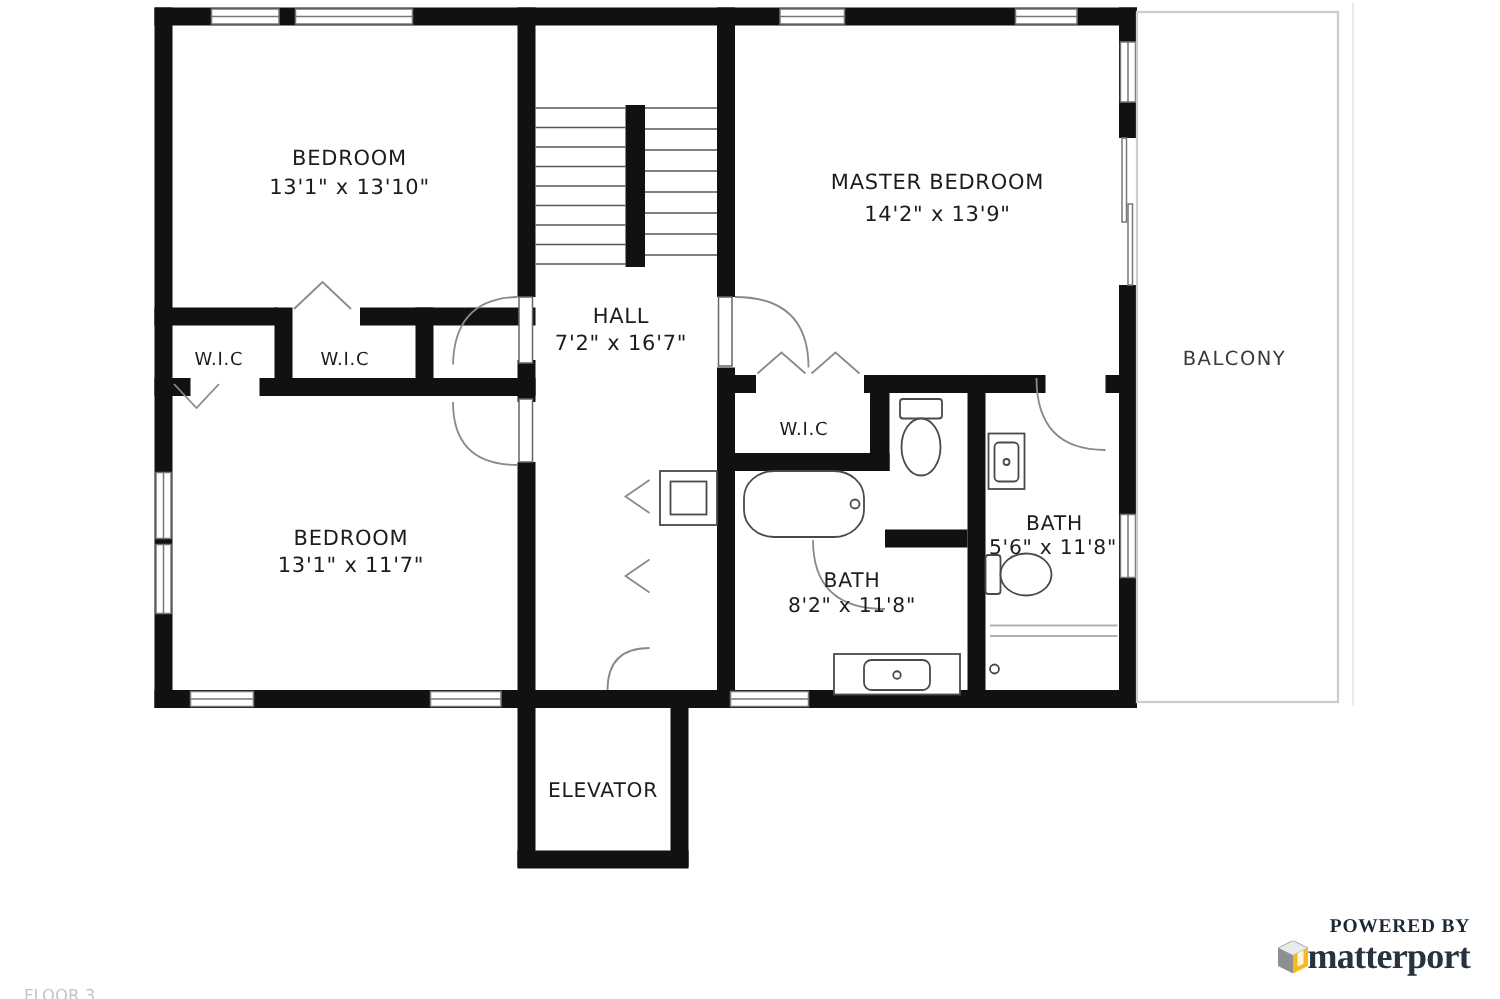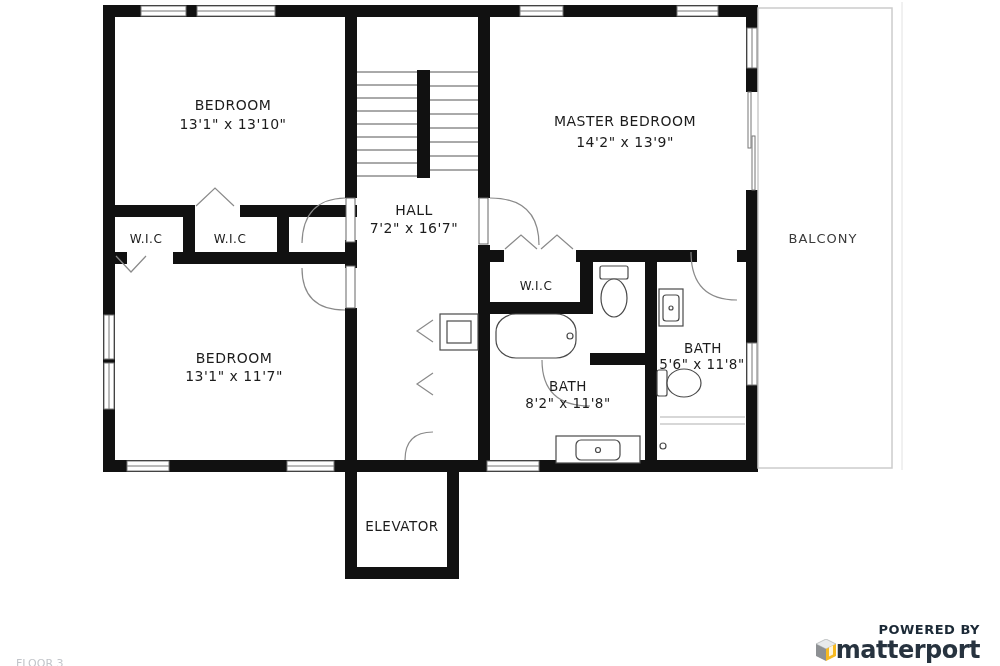--- a/index.html
+++ b/index.html
@@ -7,21 +7,21 @@
           font-family:"DejaVu Sans",sans-serif;}
   svg text{font-family:"DejaVu Sans",sans-serif;fill:#1c1c1c;}
   .room-name{font-size:14px;letter-spacing:.5px;}
   .room-dims{font-size:14px;letter-spacing:.5px;}
   .small-label{font-size:12px;letter-spacing:.5px;}
   .mid-label{font-size:13.5px;letter-spacing:.5px;}
   .balcony-label{font-size:13px;letter-spacing:1px;fill:#3a3a3a;}
   .footer{position:absolute;left:50%;top:608px;transform:translateX(-50%);
           text-align:center;font-size:8.5px;line-height:1.28;color:#3a3a3a;white-space:nowrap;}
   .floor-tag{position:absolute;left:16px;top:657px;font-size:11px;color:#c2c5ca;}
-  .brand{position:absolute;right:20px;bottom:4px;text-align:right;}
+  .brand{position:absolute;right:20px;bottom:16px;text-align:right;font-family:Liberation Serif, serif;}
   .brand .powered{font-size:13px;font-weight:bold;color:#1b2936;letter-spacing:.5px;margin-bottom:1px;}
   .brand .logo-row{display:flex;align-items:center;justify-content:space-between;gap:0;}
   .brand .word{font-size:24px;font-weight:bold;color:#27333f;letter-spacing:-.5px;line-height:1;}
 </style>
 </head>
 <body>
 
 <div class="canvas">
 
   <svg width="1000" height="666" viewBox="0 0 1000 666">

